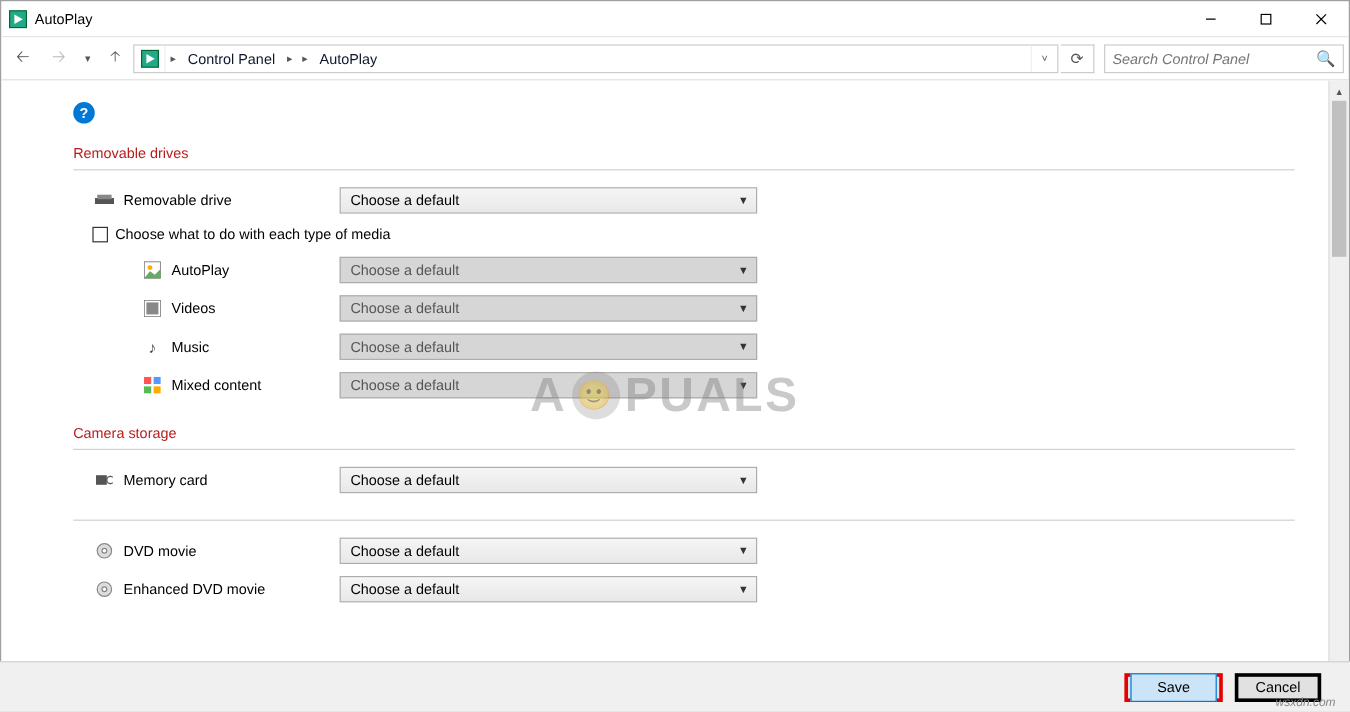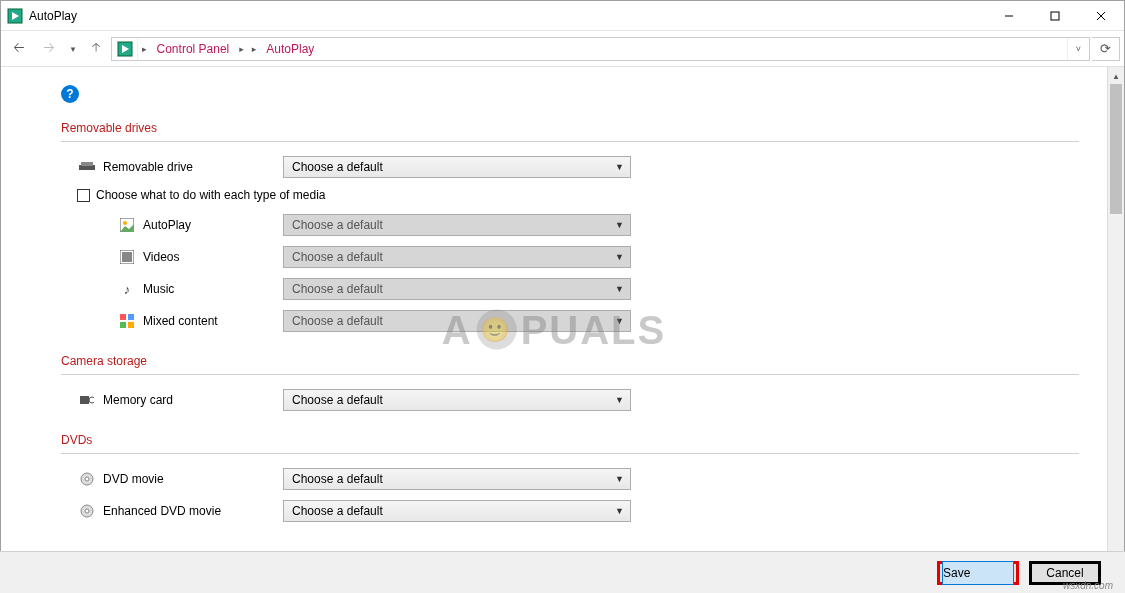--- a/index.html
+++ b/index.html
@@ -15,21 +15,21 @@
     .win-btn { width: 46px; height: 100%; display: flex; align-items: center; justify-content: center; font-size: 10px; color: #000; }
 
     
     .navbar { height: 36px; display: flex; align-items: center; border-bottom: 1px solid #e0e0e0; padding: 0 4px; gap: 2px; }
     .nav-arrow { width: 28px; height: 28px; display: flex; align-items: center; justify-content: center; color: #555; font-size: 14px; }
     .nav-arrow.disabled { color: #bbb; }
     .drop-small { width: 16px; font-size: 9px; color: #555; display: flex; align-items: center; justify-content: center; }
     .up-arrow { width: 26px; height: 26px; display: flex; align-items: center; justify-content: center; color: #555; }
     .addr-wrap { flex: 1; height: 24px; border: 1px solid #ccc; display: flex; align-items: center; background: #fff; }
     .addr-icon-box { width: 26px; height: 100%; display: flex; align-items: center; justify-content: center; border-right: 1px solid #eee; }
-    .addr-item { padding: 0 6px; height: 100%; display: flex; align-items: center; font-size: 12px; color: #be185d; }
+    .addr-item { padding: 0 6px; height: 100%; display: flex; align-items: center; font-size: 12px; color: #0f172a; }
     .addr-sep { padding: 0 4px; color: #555; font-size: 9px; height: 100%; display: flex; align-items: center; }
     .addr-dropdown { width: 22px; height: 100%; display: flex; align-items: center; justify-content: center; border-left: 1px solid #eee; font-size: 9px; color: #555; }
     .refresh { width: 28px; height: 24px; border: 1px solid #ccc; border-left: none; display: flex; align-items: center; justify-content: center; font-size: 13px; color: #555; }
     .searchbox { width: 200px; height: 24px; margin-left: 6px; border: 1px solid #ccc; display: flex; align-items: center; padding: 0 6px; font-size: 12px; color: #666; position: relative; }
     .searchbox input { border: none; outline: none; width: 100%; font-size: 12px; font-style: italic; color: #666; }
     .searchbox .mag { position: absolute; right: 6px; font-size: 13px; color: #666; }
 
     
     .content-wrap { flex: 1; display: flex; position: relative; overflow: hidden; }
     .content { flex: 1; padding: 18px 28px 0 60px; overflow: hidden; position: relative; }
@@ -58,21 +58,21 @@
     .combo.enabled { background: linear-gradient(#f5f5f5,#e8e8e8); }
     .combo .arrow { position: absolute; right: 6px; font-size: 9px; color: #333; }
     .combo.disabled { color: #555; background: #d6d6d6; }
 
     .checkbox-sub { display: flex; align-items: center; gap: 6px; font-size: 12px; margin-left: 16px; margin-bottom: 12px; }
 
     
     .footer { position: absolute; bottom: 0; left: 0; right: 0; height: 42px; border-top: 1px solid #d0d0d0; background: #f0f0f0; display: flex; align-items: center; justify-content: flex-end; padding-right: 24px; gap: 10px; }
     .footer-btn { min-width: 72px; height: 24px; border: 3px solid #000000; background: #e1e1e1; font-size: 12px; display: flex; align-items: center; justify-content: center; }
     .footer-btn.primary-frame { border: 3px solid #e60000; padding: 2px; }
-    .footer-btn.primary-frame .inner { border: 1px solid #0078d7; background: #cce4f7; width: 72px; height: 24px; display: flex; align-items: center; }
+    .footer-btn.primary-frame .inner { border: 1px solid #0078d7; background: #cce4f7; width: 72px; height: 24px; display: flex; align-items: center; justify-content: center; }
 
     .corner-url { position: absolute; bottom: 2px; right: 12px; font-size: 10px; color: #888; font-style: italic; }
 
     
     .watermark { position: absolute; top: 50%; left: 50%; transform: translate(-50%, -50%); font-size: 40px; color: rgba(120,120,120,0.4); font-weight: 600; display: flex; align-items: center; gap: 4px; pointer-events: none; letter-spacing: 2px; }
     .watermark .em { width: 40px; height: 40px; border-radius: 50%; background: rgba(120,120,120,0.25); display: inline-flex; align-items: center; justify-content: center; font-size: 24px; }
 
     .addr-spacer { flex: 1; }
   </style>
 </head>
@@ -122,20 +122,24 @@
       </div>
       <span class="addr-sep">▸</span>
       <span class="addr-item">Control Panel</span>
       <span class="addr-sep">▸</span>
       <span class="addr-sep">▸</span>
       <span class="addr-item">AutoPlay</span>
       <span class="addr-spacer"></span>
       <div class="addr-dropdown">˅</div>
     </div>
     <div class="refresh">⟳</div>
+    <div class="searchbox">
+      <input type="text" placeholder="Search Control Panel" style="">
+      <span class="mag">🔍</span>
+    </div>
   </div>
 
   <div class="content-wrap">
     <div class="content">
 
       <div class="page-header">
         <div class="help-icon">?</div>
       </div>
 
 
@@ -228,21 +232,20 @@
             </svg>
         </span>
         <span class="lbl">Memory card</span>
         <div class="combo enabled">
           <span>Choose a default</span>
           <span class="arrow">▼</span>
         </div>
       </div>
 
       
-      <div class="section-title">DVDs</div>
       <hr class="section-divider">
 
       <div class="row">
         <span class="icon-slot">
           <svg width="14" height="14">
               <circle cx="7" cy="7" r="6" fill="#ddd" stroke="#888"></circle>
               <circle cx="7" cy="7" r="2" fill="#fff" stroke="#888"></circle>
             </svg>
         </span>
         <span class="lbl">DVD movie</span>

